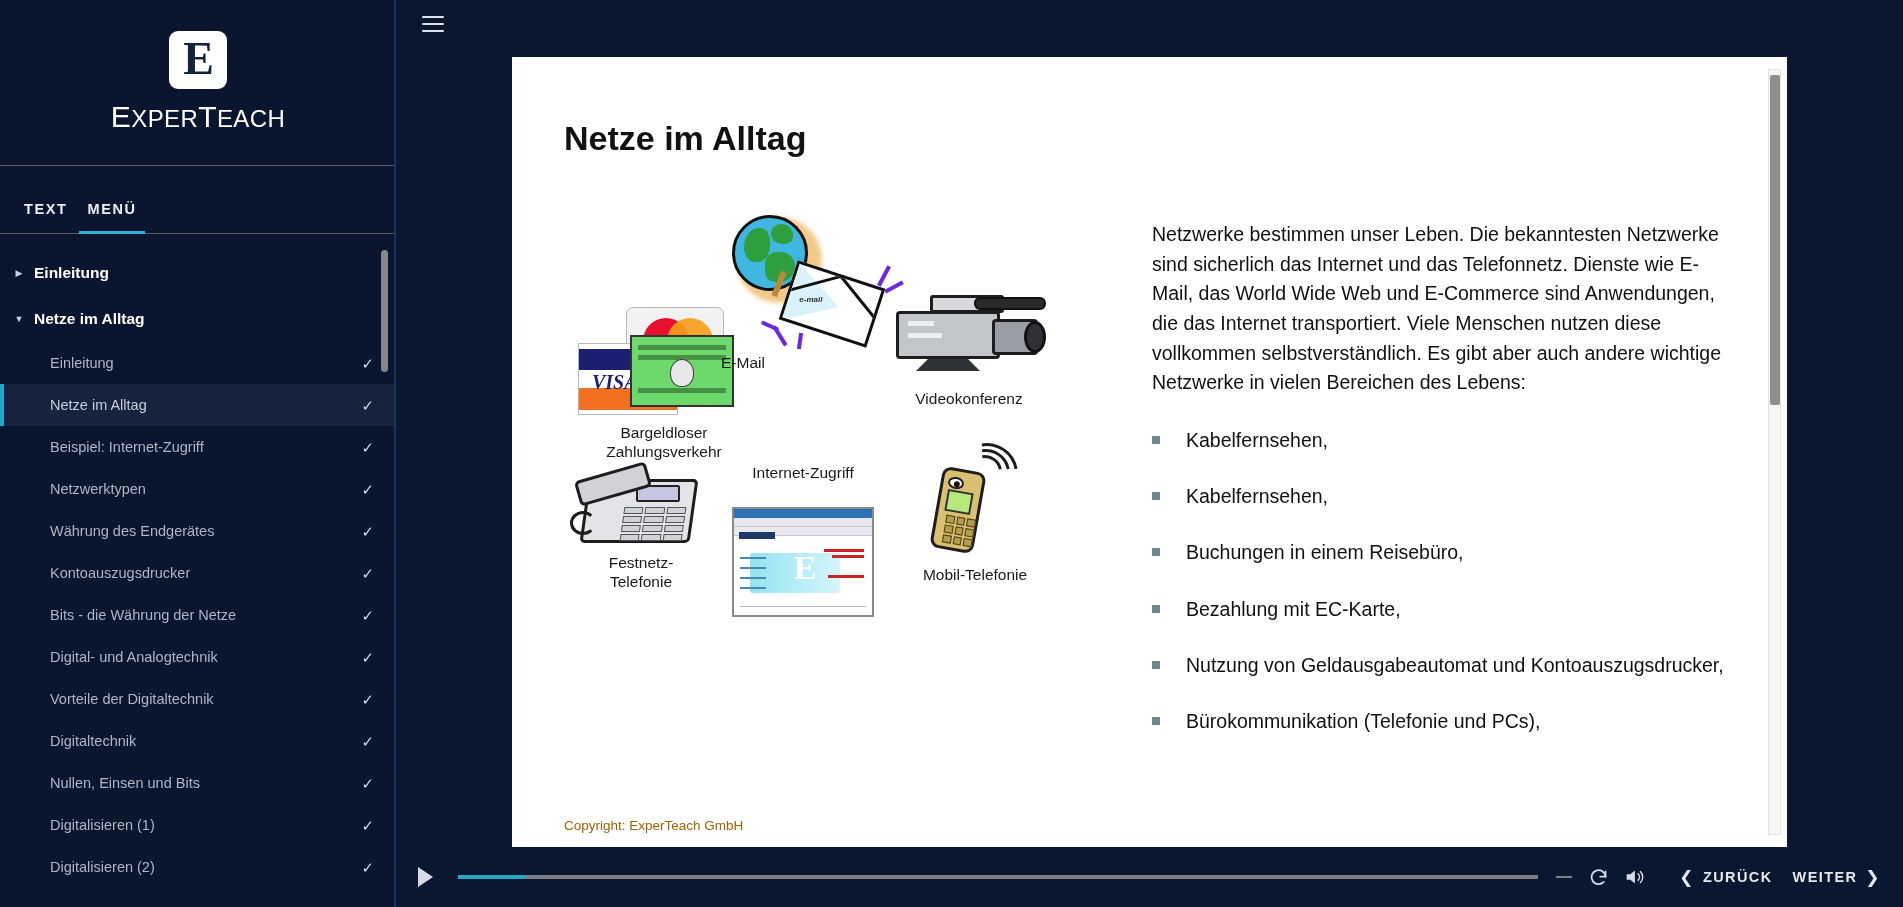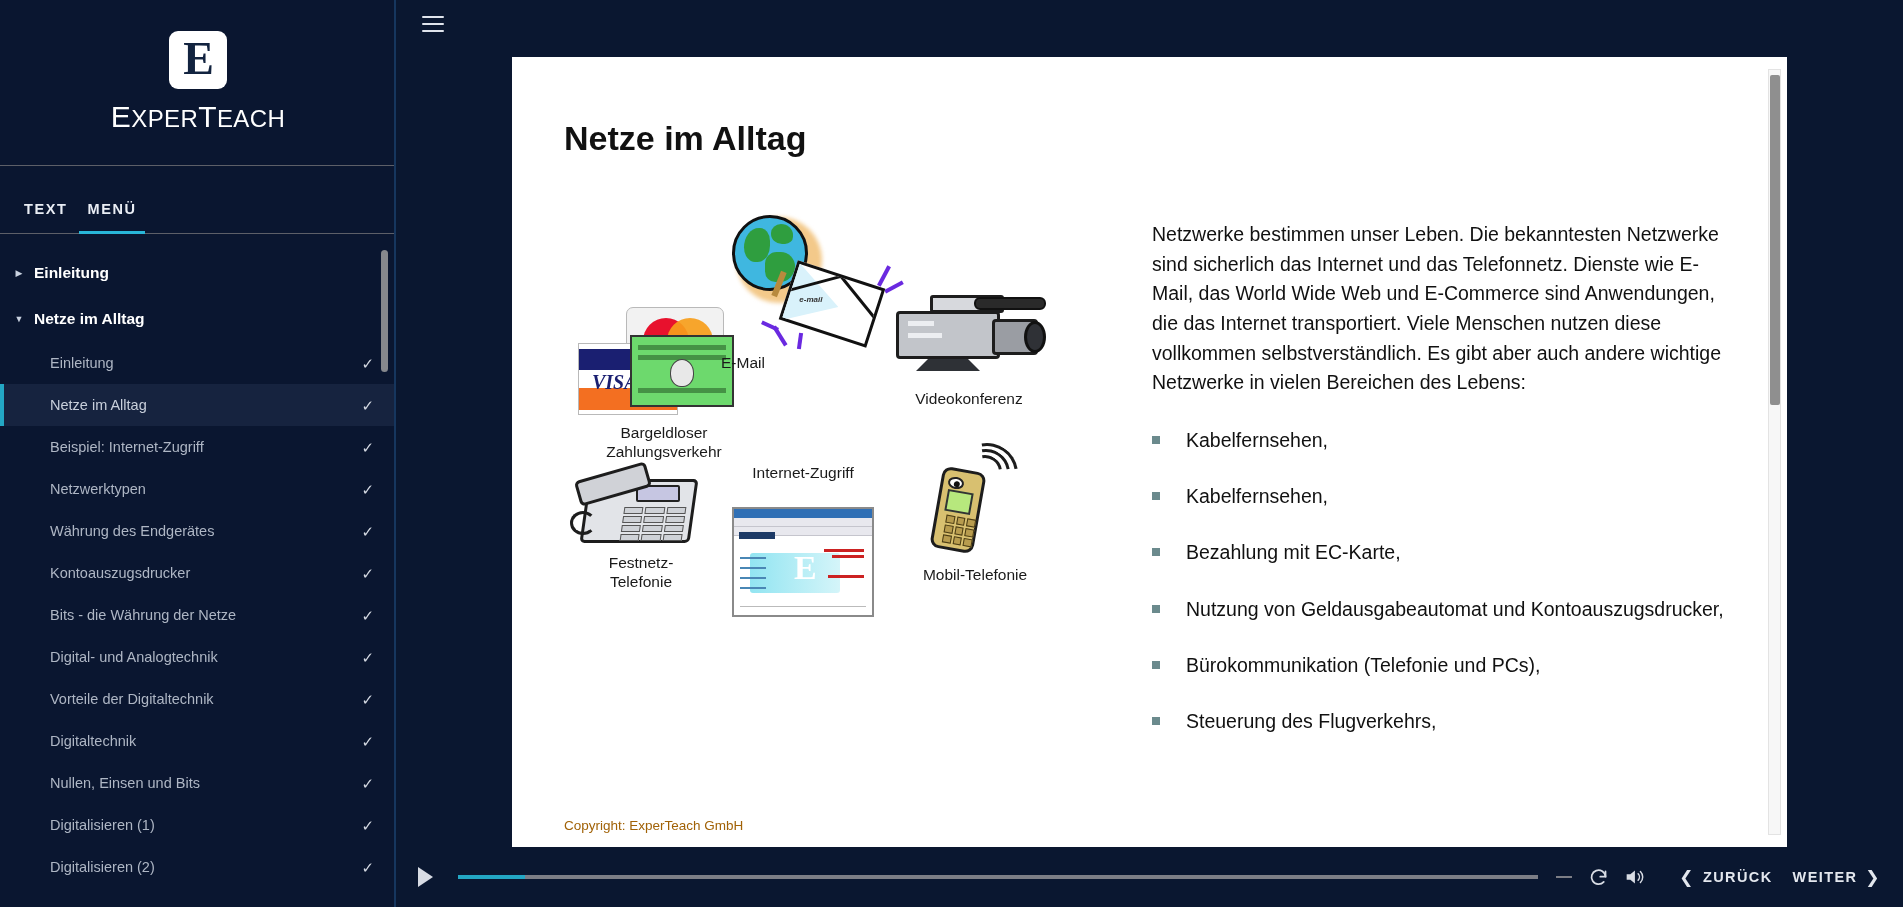--- a/index.html
+++ b/index.html
@@ -630,33 +630,33 @@
               <li>
                   <span class="bsq"></span>
                   <span>Kabelfernsehen,</span>
                 </li>
               <li>
                   <span class="bsq"></span>
                   <span>Kabelfernsehen,</span>
                 </li>
               <li>
                   <span class="bsq"></span>
+                  <span>Buchungen in einem Reisebüro,</span>
+                </li>
+              <li>
+                  <span class="bsq"></span>
                   <span>Bezahlung mit EC-Karte,</span>
                 </li>
               <li>
                   <span class="bsq"></span>
                   <span>Nutzung von Geldausgabeautomat und Kontoauszugsdrucker,</span>
                 </li>
               <li>
                   <span class="bsq"></span>
                   <span>Bürokommunikation (Telefonie und PCs),</span>
-                </li>
-              <li>
-                  <span class="bsq"></span>
-                  <span>Steuerung des Flugverkehrs,</span>
                 </li>
             </ul>
           </div>
 
         </div>
 
         <div class="copyright">Copyright: ExperTeach GmbH</div>
 
         <div class="content-scroll-track"></div>
         <div class="content-scroll-thumb"></div>

